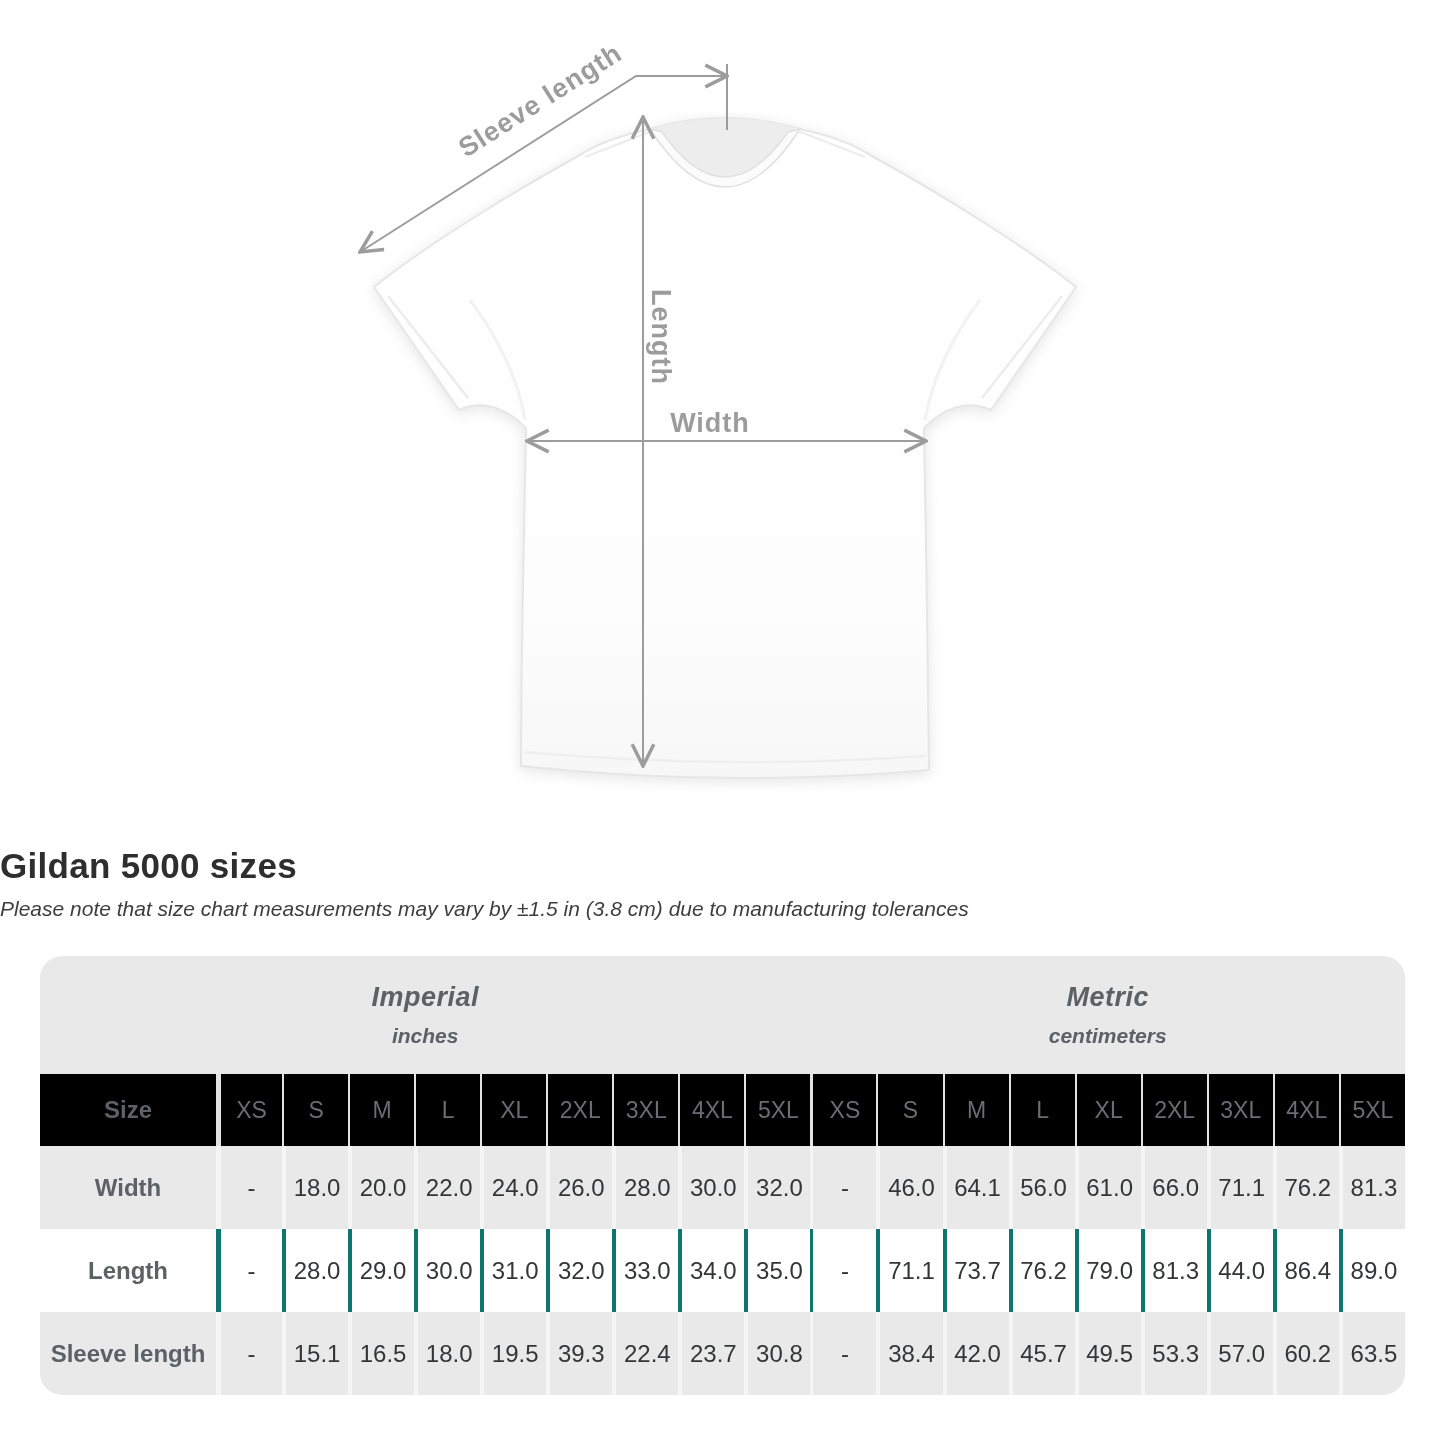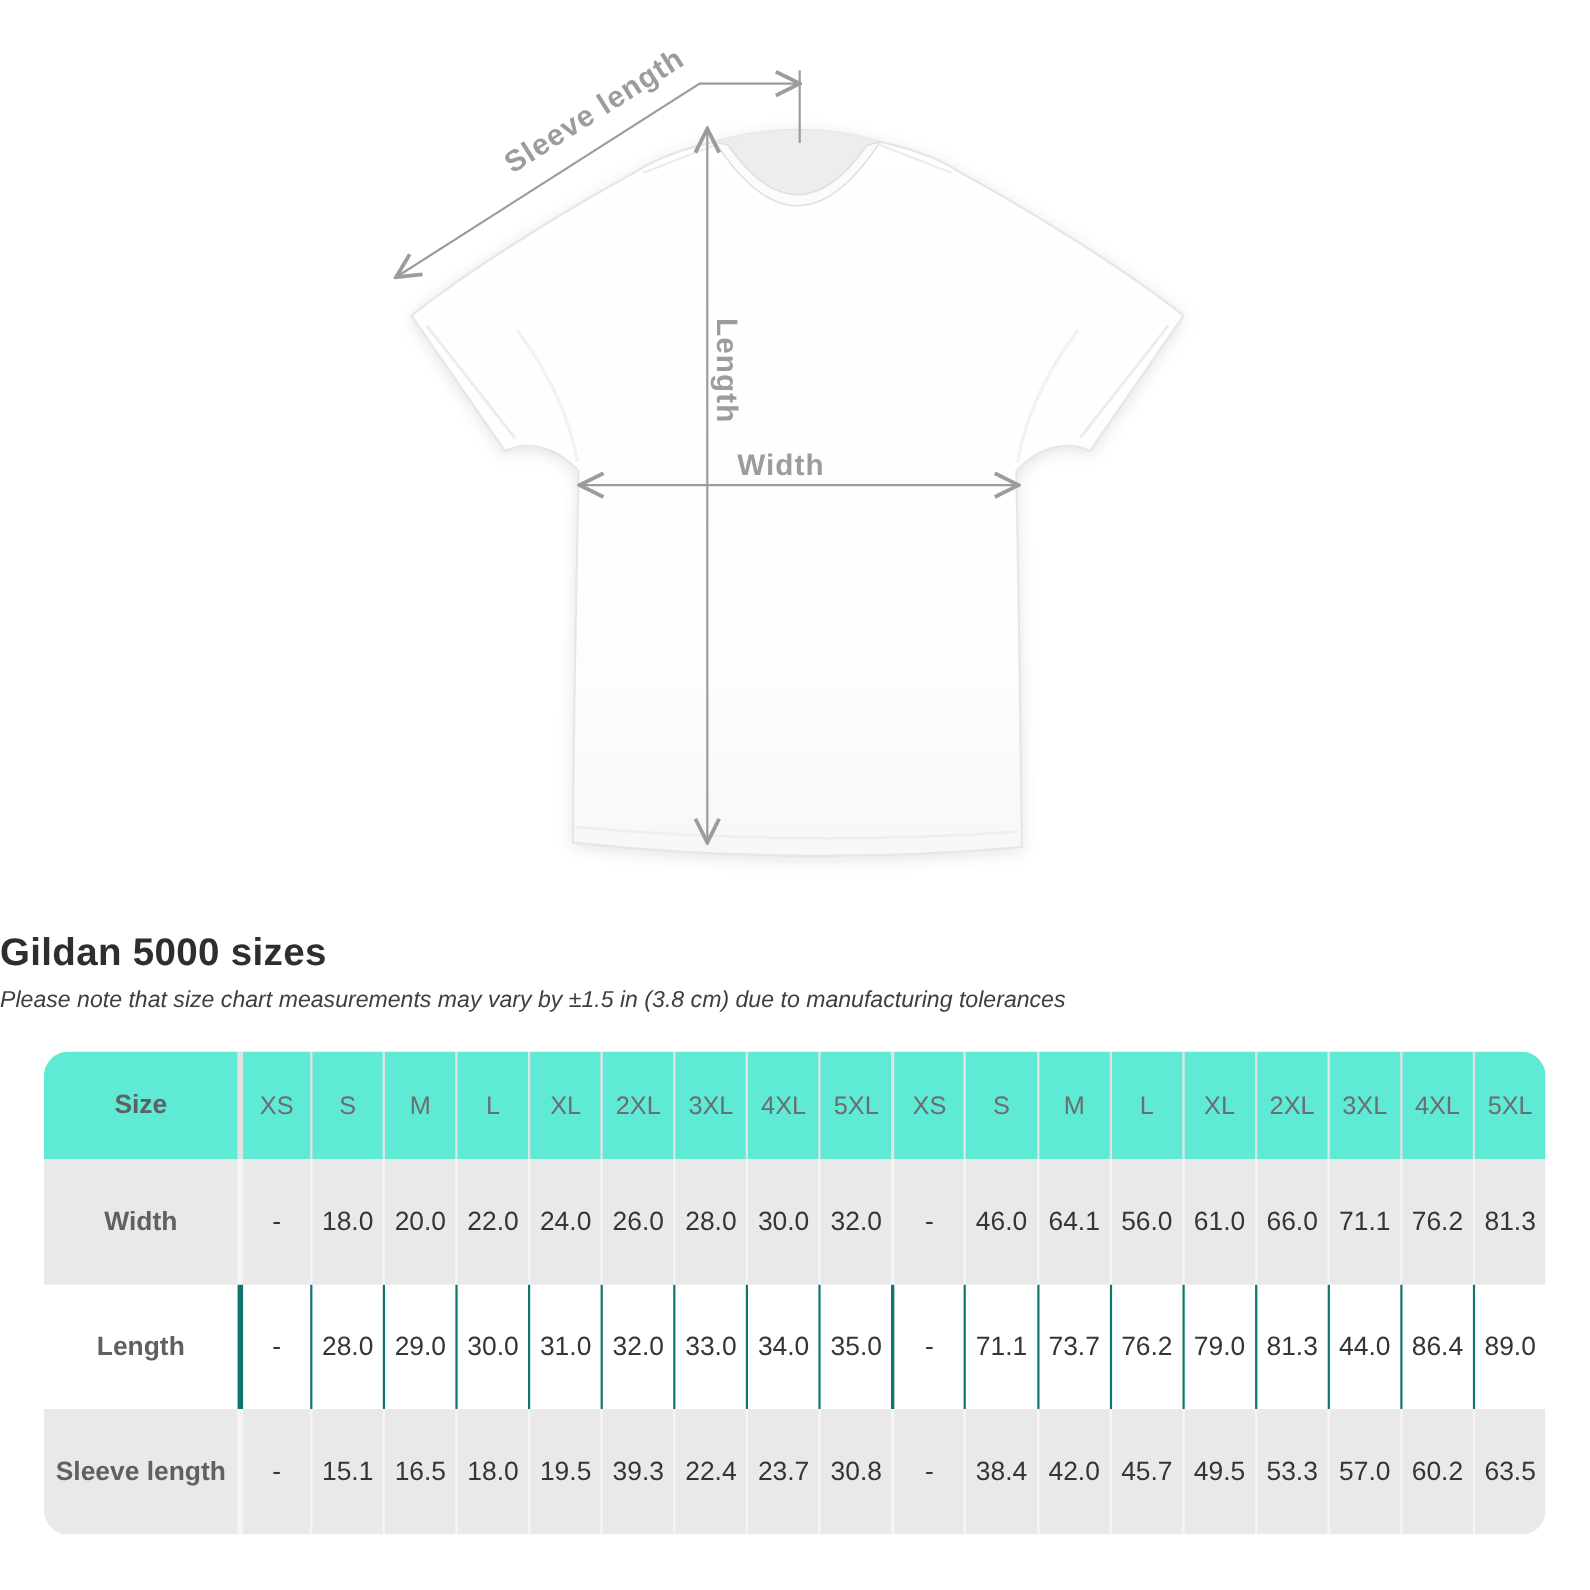--- a/index.html
+++ b/index.html
@@ -30,25 +30,25 @@
   table.size-table{
     width:100%;height:100%;table-layout:fixed;border-collapse:separate;border-spacing:0;
   }
   .col-label{width:176px;}
   th,td{vertical-align:middle;text-align:center;padding:0;}
   tr.band-row{height:118px;}
   th.band{background:#e9e9e9;}
   .band-inner{display:flex;flex-direction:column;justify-content:center;align-items:center;height:118px;gap:11px;}
   .group-title{font-size:27px;font-weight:bold;font-style:italic;color:#5d6163;letter-spacing:.5px;}
   .group-unit{font-size:21px;font-style:italic;color:#5d6163;}
-  tr.size-row{height:72px;background:#5eead4;}
+  tr.size-row{height:72px;background:#000000;}
   tr.size-row th.sz{font-size:23px;font-weight:normal;color:#6a6e71;border-left:2px solid #e3e3e3;}
   th.lbl{font-size:24px;font-weight:bold;color:#5d6163;}
   tr.data-row{height:83px;}
-  tr.data-row td{font-size:24px;font-weight:normal;color:#333537;border-left:2px solid #0f766e;}
+  tr.data-row td{font-size:24px;font-weight:normal;color:#333537;border-left:4px solid #0f766e;}
   .sep-label{border-left-width:5px !important;}
   .sep-group{border-left-width:3px !important;}
   tr.r-gray{background:#e9e9e9;}
   tr.r-gray td{border-left-color:#f5f5f5;}
   tr.r-white{background:#ffffff;}
 </style>
 </head>
 <body>
 
 <div class="page">
@@ -108,20 +108,34 @@
   <h1 class="page-title">Gildan 5000 sizes</h1>
   <p class="page-subtitle">Please note that size chart measurements may vary by ±1.5 in (3.8 cm) due to manufacturing tolerances</p>
 
   <div class="table-wrap">
     <table class="size-table">
       <colgroup>
         <col class="col-label">
         <col span="18" class="col-data">
       </colgroup>
       <tbody>
+        <tr class="band-row">
+          <th class="band" colspan="10">
+            <div class="band-inner">
+              <div class="group-title">Imperial</div>
+              <div class="group-unit">inches</div>
+            </div>
+          </th>
+          <th class="band" colspan="9">
+            <div class="band-inner">
+              <div class="group-title">Metric</div>
+              <div class="group-unit">centimeters</div>
+            </div>
+          </th>
+        </tr>
 
         <tr class="size-row">
           <th class="lbl">Size</th>
           <th class="sz sep-label">XS</th>
           <th class="sz">S</th>
           <th class="sz">M</th>
           <th class="sz">L</th>
           <th class="sz">XL</th>
           <th class="sz">2XL</th>
           <th class="sz">3XL</th>

